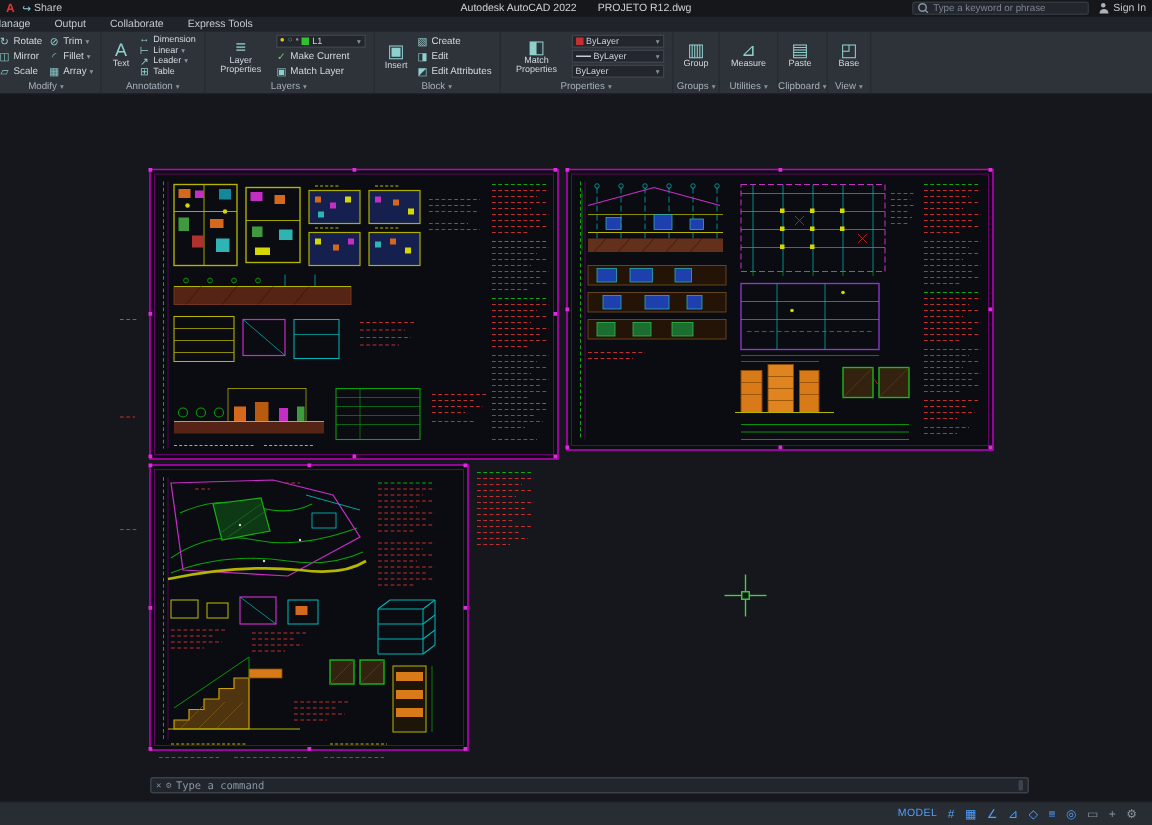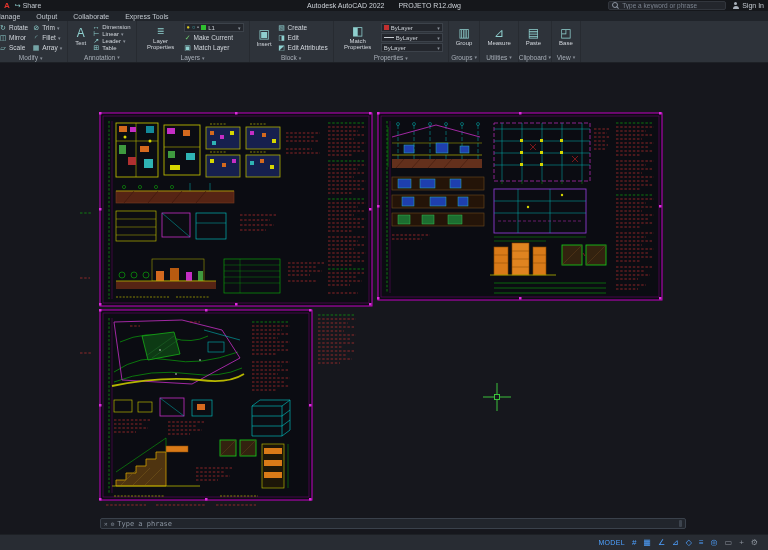--- a/index.html
+++ b/index.html
@@ -721,21 +721,21 @@
           <line x1="500" y1="334" x2="511" y2="334"></line>
         <line x1="497" y1="320" x2="497" y2="331"></line>
           <line x1="497" y1="337" x2="497" y2="348"></line>
         <rect x="494.5" y="331.5" width="5" height="5"></rect>
       </g>
     </svg>
 
     <div class="cmdbar">
       <span class="ci">✕</span>
       <span class="ci">⚙</span>
-      <span>Type a phrase</span>
+      <span>Type a command</span>
       <span class="cmdnub"></span>
     </div>
   </div>
 
   <div class="statusbar">
     <span class="sb-model">MODEL</span>
     <span class="sbi">#</span>
     <span class="sbi">▦</span>
     <span class="sbi">∠</span>
     <span class="sbi">⊿</span>

